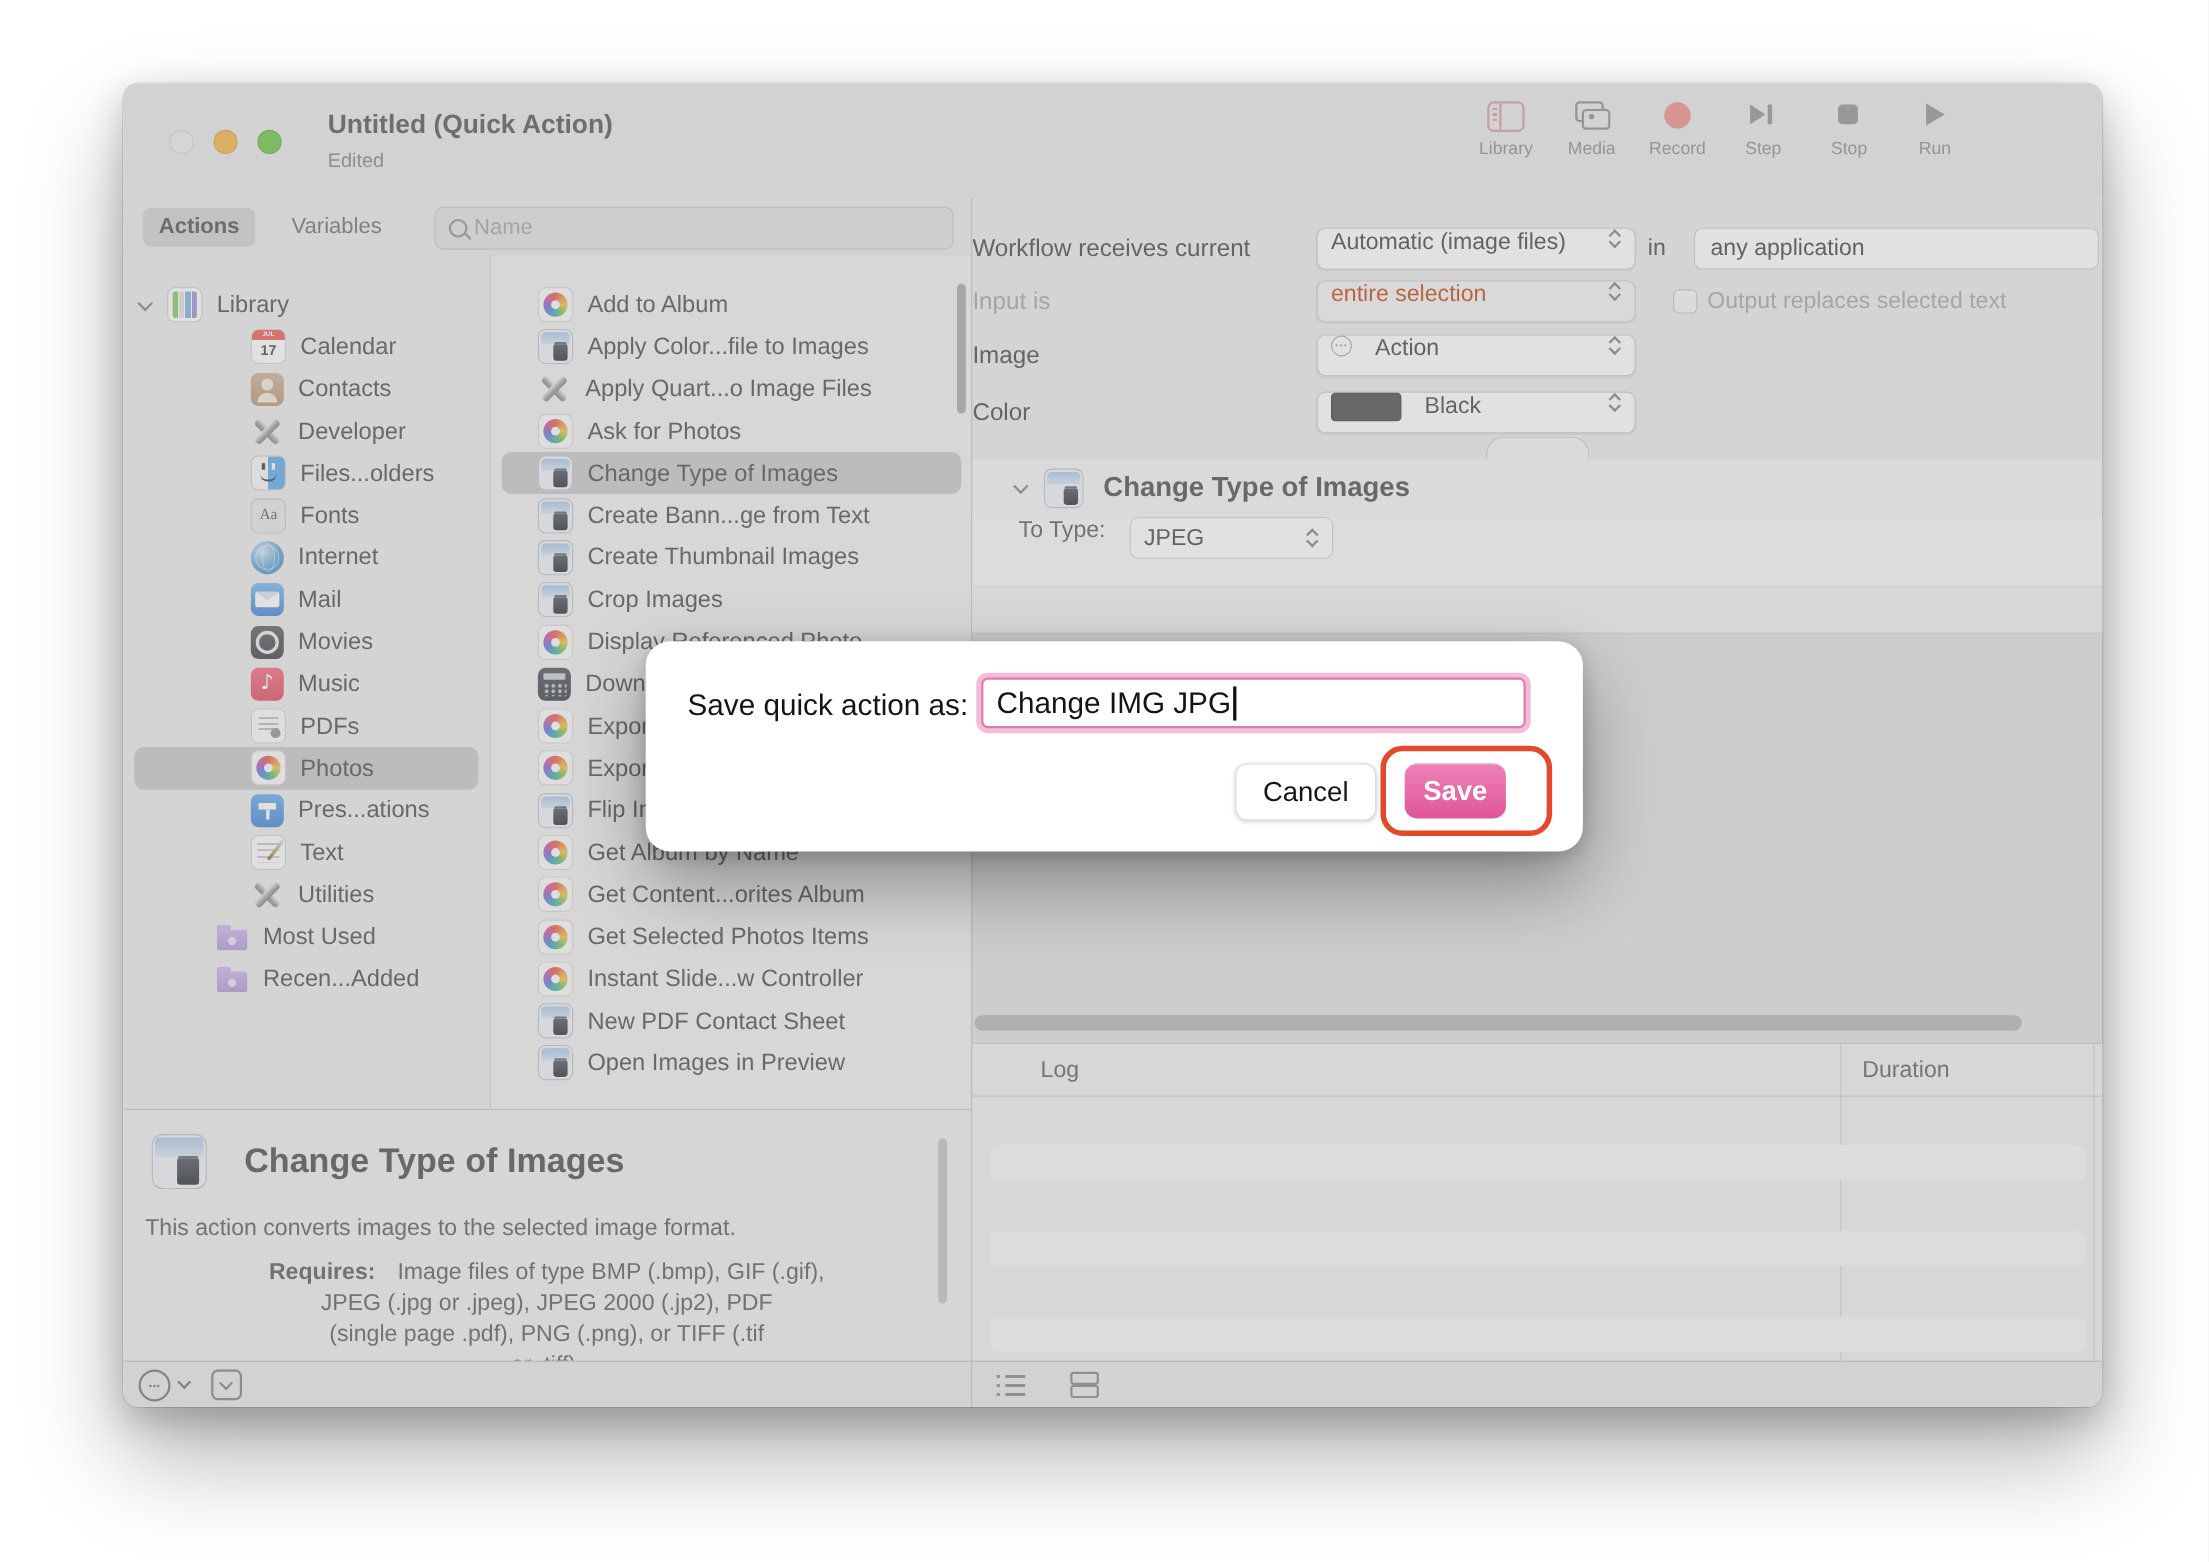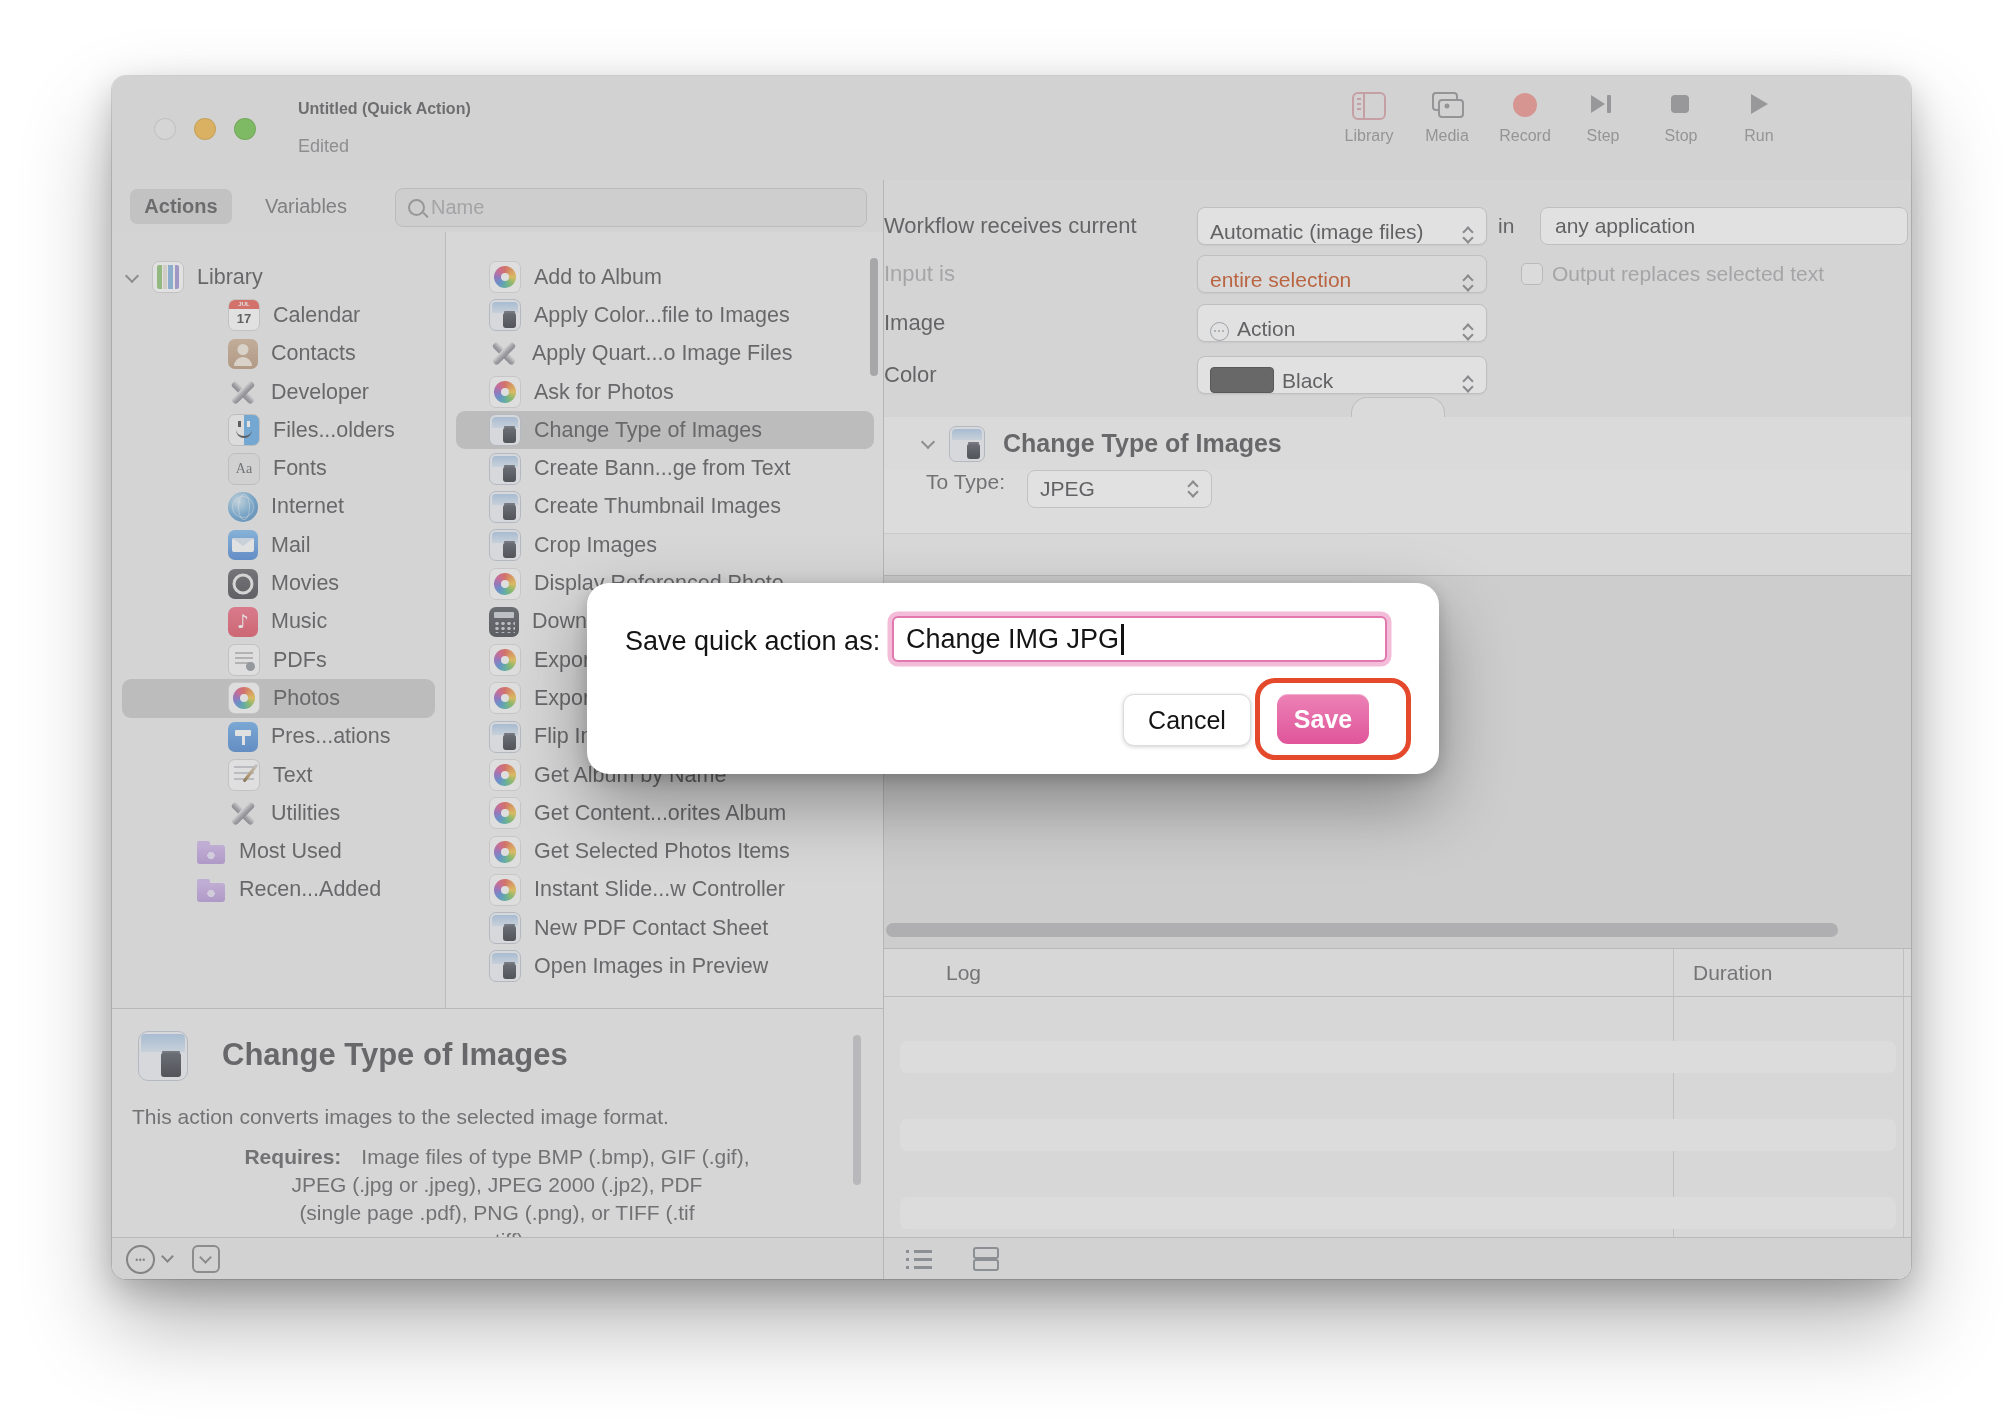--- a/index.html
+++ b/index.html
@@ -9,21 +9,21 @@
   .window{position:absolute;left:112px;top:76px;width:1799px;height:1203px;border-radius:14px;
     background:#ececec;overflow:hidden;
     box-shadow:0 45px 90px rgba(0,0,0,.30),0 12px 34px rgba(0,0,0,.20),0 0 0 1px rgba(0,0,0,.12)}
   .dim-overlay{position:absolute;inset:0;background:rgba(170,170,170,.35);z-index:40;pointer-events:none}
   
   .titlebar{position:absolute;left:0;top:0;right:0;height:104px;background:#e8e8e8;border-bottom:1px solid #c9c9c9}
   .tl{position:absolute;top:42px;width:22px;height:22px;border-radius:50%}
   .tl.close{left:42px;background:#ededed;box-shadow:inset 0 0 0 1px rgba(0,0,0,.12)}
   .tl.min{left:82px;background:#f5b63e;box-shadow:inset 0 0 0 1px rgba(0,0,0,.12)}
   .tl.zoom{left:122px;background:#67c23f;box-shadow:inset 0 0 0 1px rgba(0,0,0,.12)}
-  .wtitle{position:absolute;left:186px;top:24px;font-size:16px;font-weight:700;color:#4f4f52}
+  .wtitle{position:absolute;left:186px;top:24px;font-size:24px;font-weight:700;color:#4f4f52}
   .wsub{position:absolute;left:186px;top:60px;font-size:18px;color:#808084}
   .toolbar{position:absolute;left:1225px;top:14px;display:flex;gap:14px}
   .tbi{display:flex;flex-direction:column;align-items:center;gap:7px;color:#8a8a8e;font-size:16px;min-width:64px}
   .tbic{width:34px;height:30px;position:relative}
   .tbic::before,.tbic::after{content:"";position:absolute}
   .tb-library{border:2px solid #d49aa2;border-radius:6px;width:30px;height:24px;margin:2px auto 0}
   .tb-library::before{left:9px;top:0;bottom:0;width:2px;background:#d49aa2}
   .tb-library::after{left:3px;top:4px;width:4px;height:14px;background:repeating-linear-gradient(#d49aa2 0 2px,transparent 2px 5px)}
   .tb-media::before{left:2px;top:2px;width:22px;height:15px;border:2px solid #8a8a8e;border-radius:4px}
   .tb-media::after{left:8px;top:9px;width:22px;height:15px;border:2px solid #8a8a8e;border-radius:4px;background:#e8e8e8 radial-gradient(circle at 7px 5px,#8a8a8e 2.2px,transparent 2.8px)}
@@ -134,21 +134,21 @@
   .ic-rects{position:absolute;left:89px;top:9px;width:26px;height:24px}
   .ic-rects::before,.ic-rects::after{content:"";position:absolute;left:0;right:0;height:8px;border:2px solid #7d8187;border-radius:3px}
   .ic-rects::before{top:0}.ic-rects::after{bottom:0}
   
   .rightpanel{position:absolute;left:771px;top:104px;width:1028px;height:1099px;background:#e0e0e0;border-left:1px solid #bdbdbd}
   .settings{position:absolute;left:0;top:0;width:1028px;height:237px;background:#ececec;border-bottom:1px solid #bdbdbd}
   .setrow{position:absolute;left:0;right:0;height:38px;display:flex;align-items:center}
   .setlabel{position:absolute;width:300px;font-size:22px;color:#3f3f44;top:50%;transform:translateY(-50%)}
   .setlabel.dis{color:#a4a4a8}
   .popup{position:absolute;left:313px;width:290px;height:38px;border-radius:8px;background:#fff;border:1px solid #cbcbcb;
-    box-shadow:0 1px 2px rgba(0,0,0,.08);display:flex;align-items:flex-end;gap:8px;padding:0 12px;box-sizing:border-box;font-size:21px;color:#3c3c40}
+    box-shadow:0 1px 2px rgba(0,0,0,.08);display:flex;align-items:flex-start;gap:21px;padding:0 12px;box-sizing:border-box;font-size:21px;color:#3c3c40}
   .popup.dis{background:#f3f3f3;color:#c2410c}
   .updn{width:12px;height:18px;position:relative;margin-left:auto;flex:none}
   .updn::before,.updn::after{content:"";position:absolute;left:2px;width:6px;height:6px;border-right:2px solid #7b7b7f;border-bottom:2px solid #7b7b7f}
   .updn::before{top:2px;transform:rotate(-135deg)}
   .updn::after{bottom:2px;transform:rotate(45deg)}
   .midlabel{position:absolute;left:614px;font-size:21px;color:#3f3f44;top:50%;transform:translateY(-50%)}
   .appfield{position:absolute;left:656px;width:368px;height:38px;border-radius:8px;background:#fff;border:1px solid #cbcbcb;
     display:flex;align-items:center;padding:0 14px;box-sizing:border-box;font-size:21px;color:#3c3c40}
   .checkbox{position:absolute;left:637px;top:50%;transform:translateY(-50%);width:20px;height:20px;border-radius:5px;border:1.5px solid #c2c2c6;background:#f6f6f6}
   .cblabel{position:absolute;left:668px;font-size:21px;color:#a4a4a8;top:50%;transform:translateY(-50%)}

